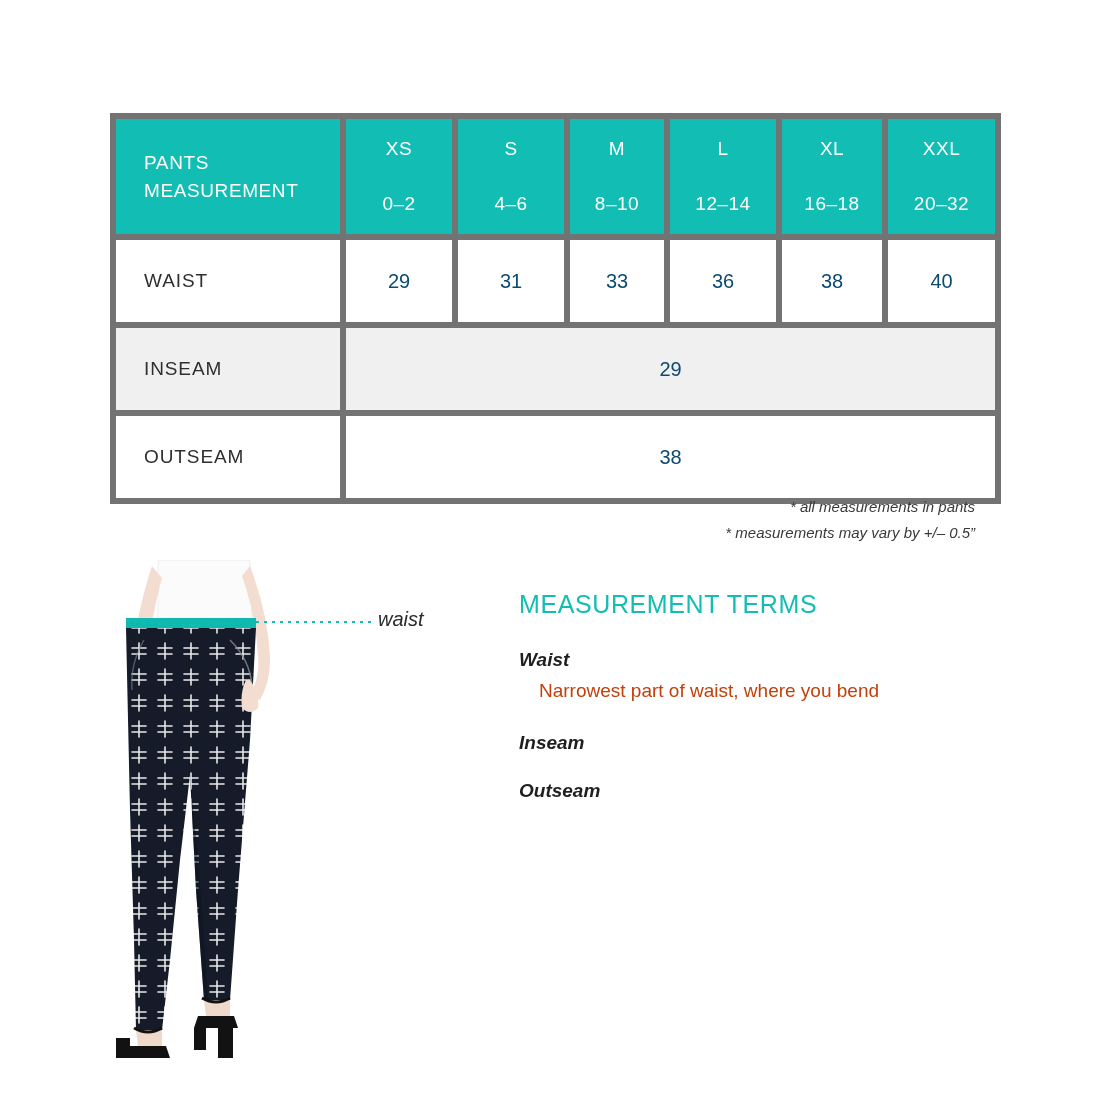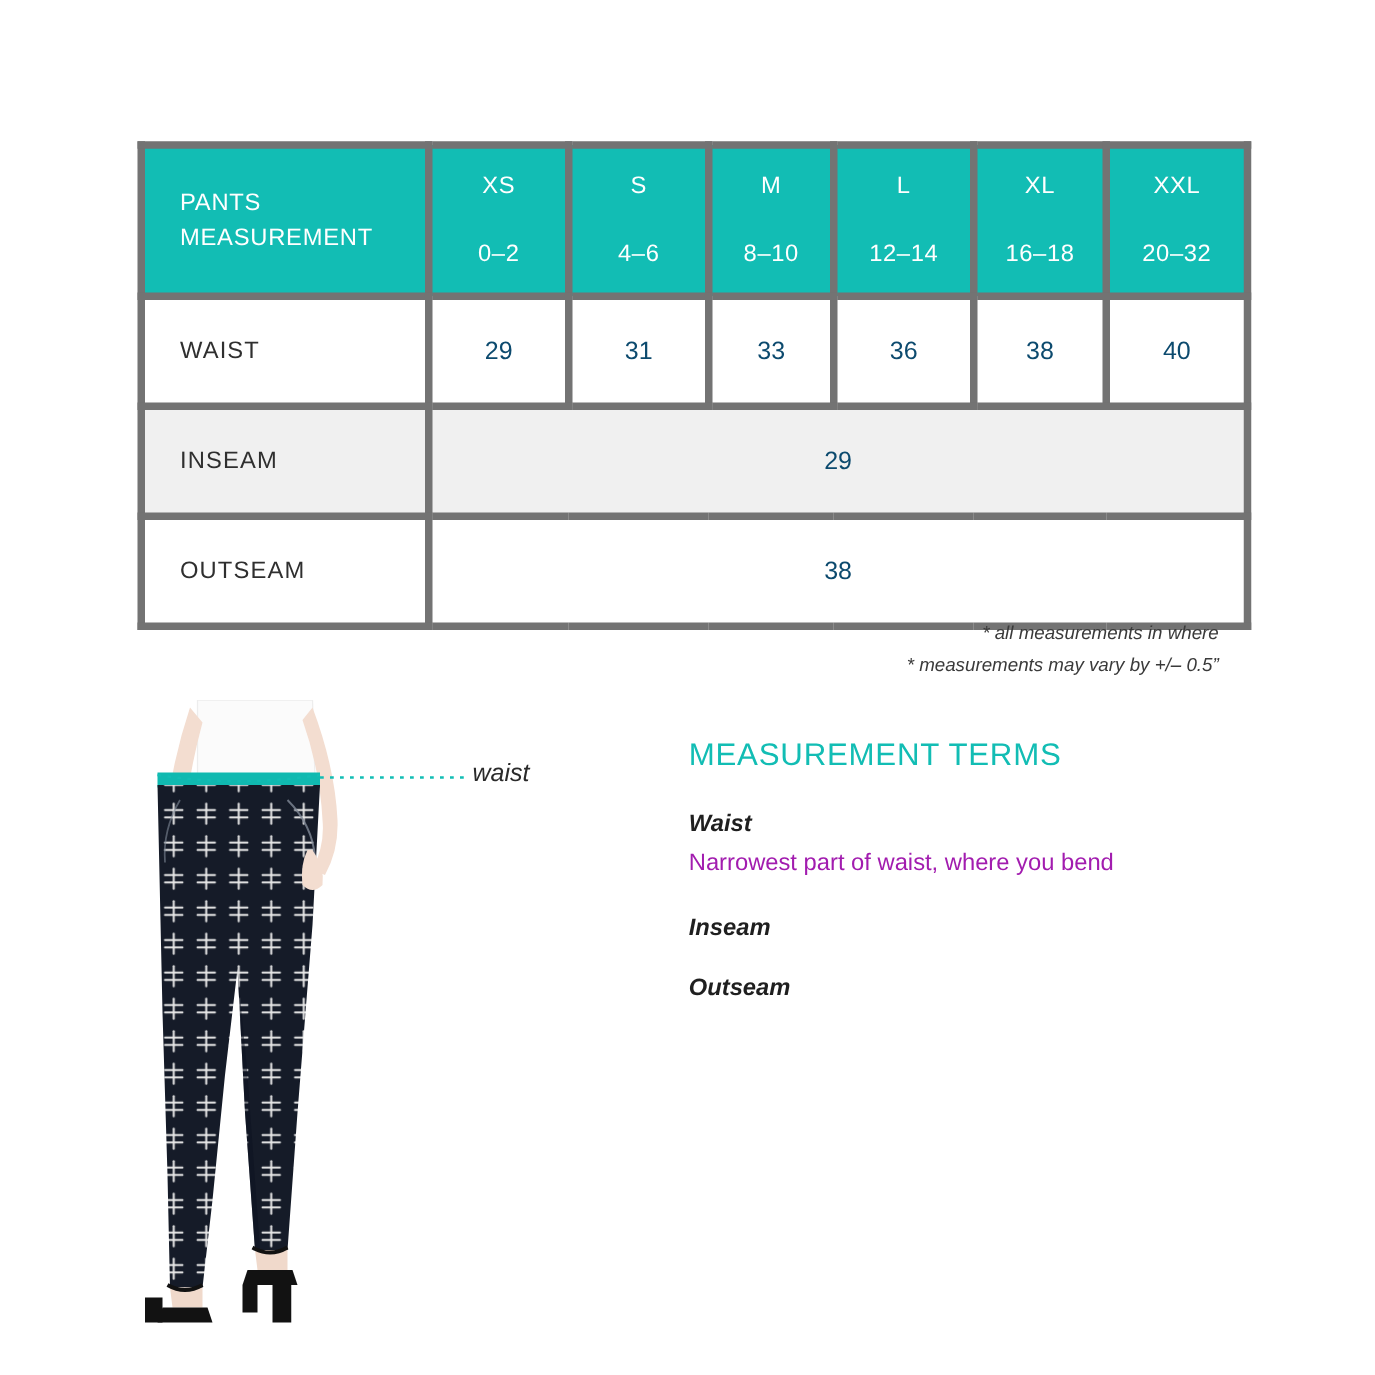--- a/index.html
+++ b/index.html
@@ -106,42 +106,43 @@
     position: absolute;
     left: 378px; top: 608px;
     font-style: italic;
     font-size: 20px;
     color: #2b2b2b;
   }
 
   
   .terms {
     position: absolute;
-    left: 551px; top: 590px;
+    left: 519px; top: 590px;
     width: 440px;
   }
   .terms h2 {
     margin: 0 0 30px 0;
     color: #12bdb4;
     font-weight: 400;
     font-size: 25px;
     letter-spacing: 0.6px;
   }
   .term { margin-bottom: 26px; }
   .term-name {
     font-weight: bold;
     font-style: italic;
     font-size: 19px;
     color: #1f1f1f;
     margin-bottom: 6px;
   }
   .term-def {
     font-size: 19px;
     line-height: 1.5;
-    color: #a21caf;
+    color: #c2410c;
+    margin-left: 20px;
   }
 </style>
 </head>
 <body>
 
 <div class="page">
 
   <div class="table-wrap">
     <table class="size-table">
       <colgroup>
@@ -201,21 +202,21 @@
         </tr>
         <tr class="body-row plain">
           <td class="row-label">OUTSEAM</td>
           <td colspan="6">38</td>
         </tr>
       </tbody>
     </table>
   </div>
 
   <div class="footnotes">
-    <div>* all measurements in where</div>
+    <div>* all measurements in pants</div>
     <div>* measurements may vary by +/– 0.5”</div>
   </div>
 
   <div class="illus">
     <svg width="400" height="500" viewBox="0 0 400 500" xmlns="http://www.w3.org/2000/svg">
       <defs>
         <pattern id="fabric" width="26" height="26" patternUnits="userSpaceOnUse">
           <rect width="26" height="26" fill="#151b28"></rect>
           <g stroke="#e8e8e8" stroke-width="1.6" stroke-linecap="round">
             <line x1="13" y1="5" x2="13" y2="21"></line>

